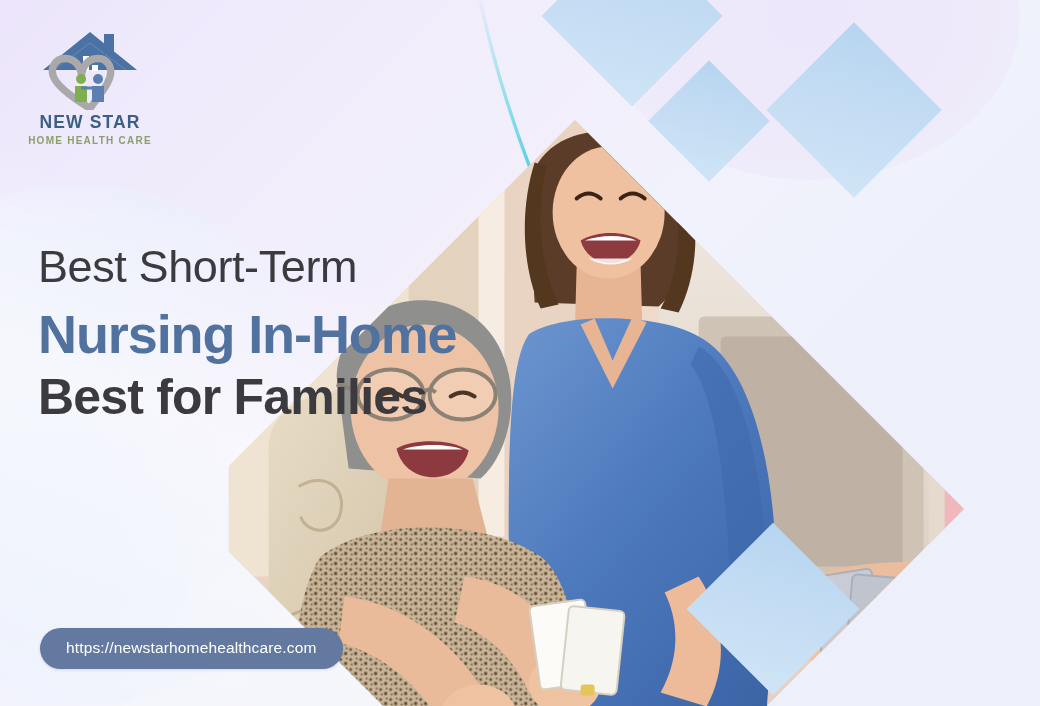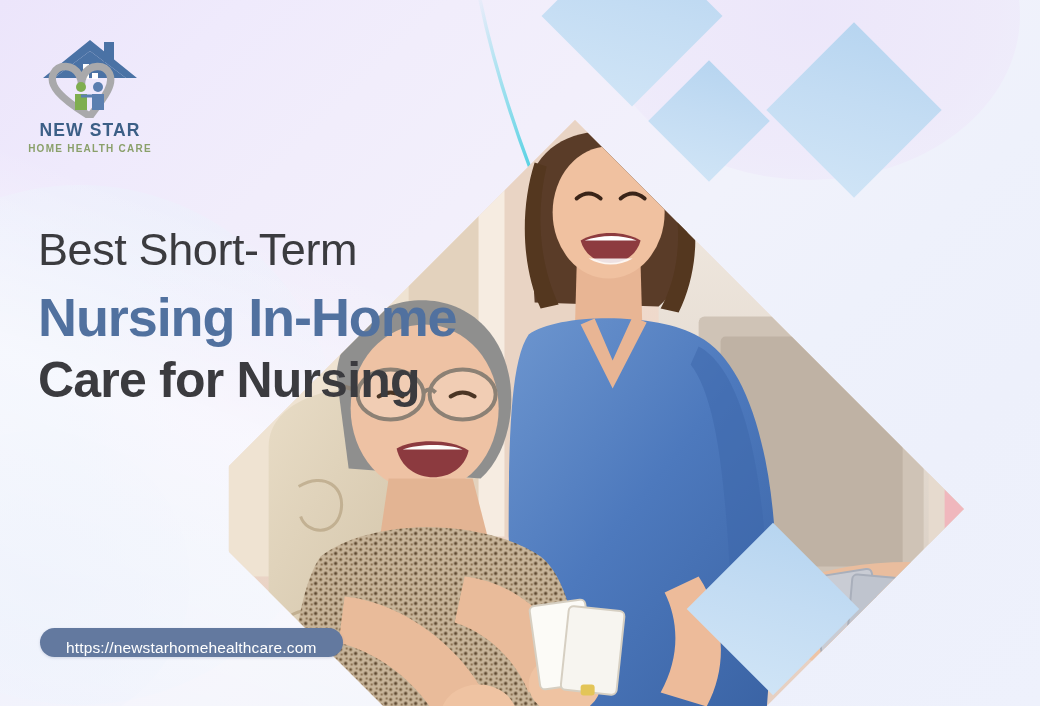--- a/index.html
+++ b/index.html
@@ -75,53 +75,53 @@
   .photo-inner{
     position:absolute;
     left:-120px;top:-250px;
     width:820px;height:900px;
     transform:rotate(-45deg);
     transform-origin:50% 50%;
   }
   .photo-art{position:absolute;inset:0;}
 
   
-  .logo{position:absolute;left:26px;top:34px;width:128px;}
+  .logo{position:absolute;left:26px;top:26px;width:128px;}
   .logo-mark{width:100px;height:84px;margin:0 auto;display:block;}
   .logo-name{
     text-align:center;font-size:17.5px;font-weight:700;letter-spacing:1.1px;
     color:#3c5f86;margin-top:2px;
   }
   .logo-tag{
     text-align:center;font-size:10px;font-weight:700;letter-spacing:1.25px;
     color:#8aa06a;margin-top:2px;
   }
 
   
-  .headline{position:absolute;left:38px;top:226px;width:580px;}
+  .headline{position:absolute;left:38px;top:243px;width:580px;}
   .hl-1{
     font-size:45px;font-weight:400;color:#3b3b3f;letter-spacing:-.4px;
     line-height:1.05;margin:0 0 8px 0;
   }
   .hl-2{
     font-size:54px;font-weight:700;color:#51719f;letter-spacing:-1.1px;
     line-height:1.05;margin:16px 0 8px 0;
   }
   .hl-3{
     font-size:50px;font-weight:700;color:#3b3b3f;letter-spacing:-.8px;
     line-height:1.05;margin:0;
   }
 
   
   .url-pill{
     position:absolute;left:40px;top:628px;
     background:#63799f;
     color:#ffffff;
     border-radius:26px;
-    padding:11px 26px 0 26px;
+    padding:11px 26px 12px 26px;
     font-size:15.5px;
     letter-spacing:.15px;
     box-shadow:0 1px 3px rgba(60,80,120,.18);
     white-space:nowrap;
   }
 </style>
 </head>
 <body>
 
 <div class="canvas">
@@ -363,18 +363,18 @@
         <path d="M41 62 L 58 62" stroke="#5b7fb0" stroke-width="3"></path>
       </g>
     </svg>
     <div class="logo-name">NEW STAR</div>
     <div class="logo-tag">HOME HEALTH CARE</div>
   </div>
 
   <div class="headline">
     <div class="hl-1">Best Short-Term</div>
     <div class="hl-2">Nursing In-Home</div>
-    <div class="hl-3">Care for Nursing</div>
+    <div class="hl-3">Best for Families</div>
   </div>
 
   <div class="url-pill">https://newstarhomehealthcare.com</div>
 
 </div>
 
 </body></html>

